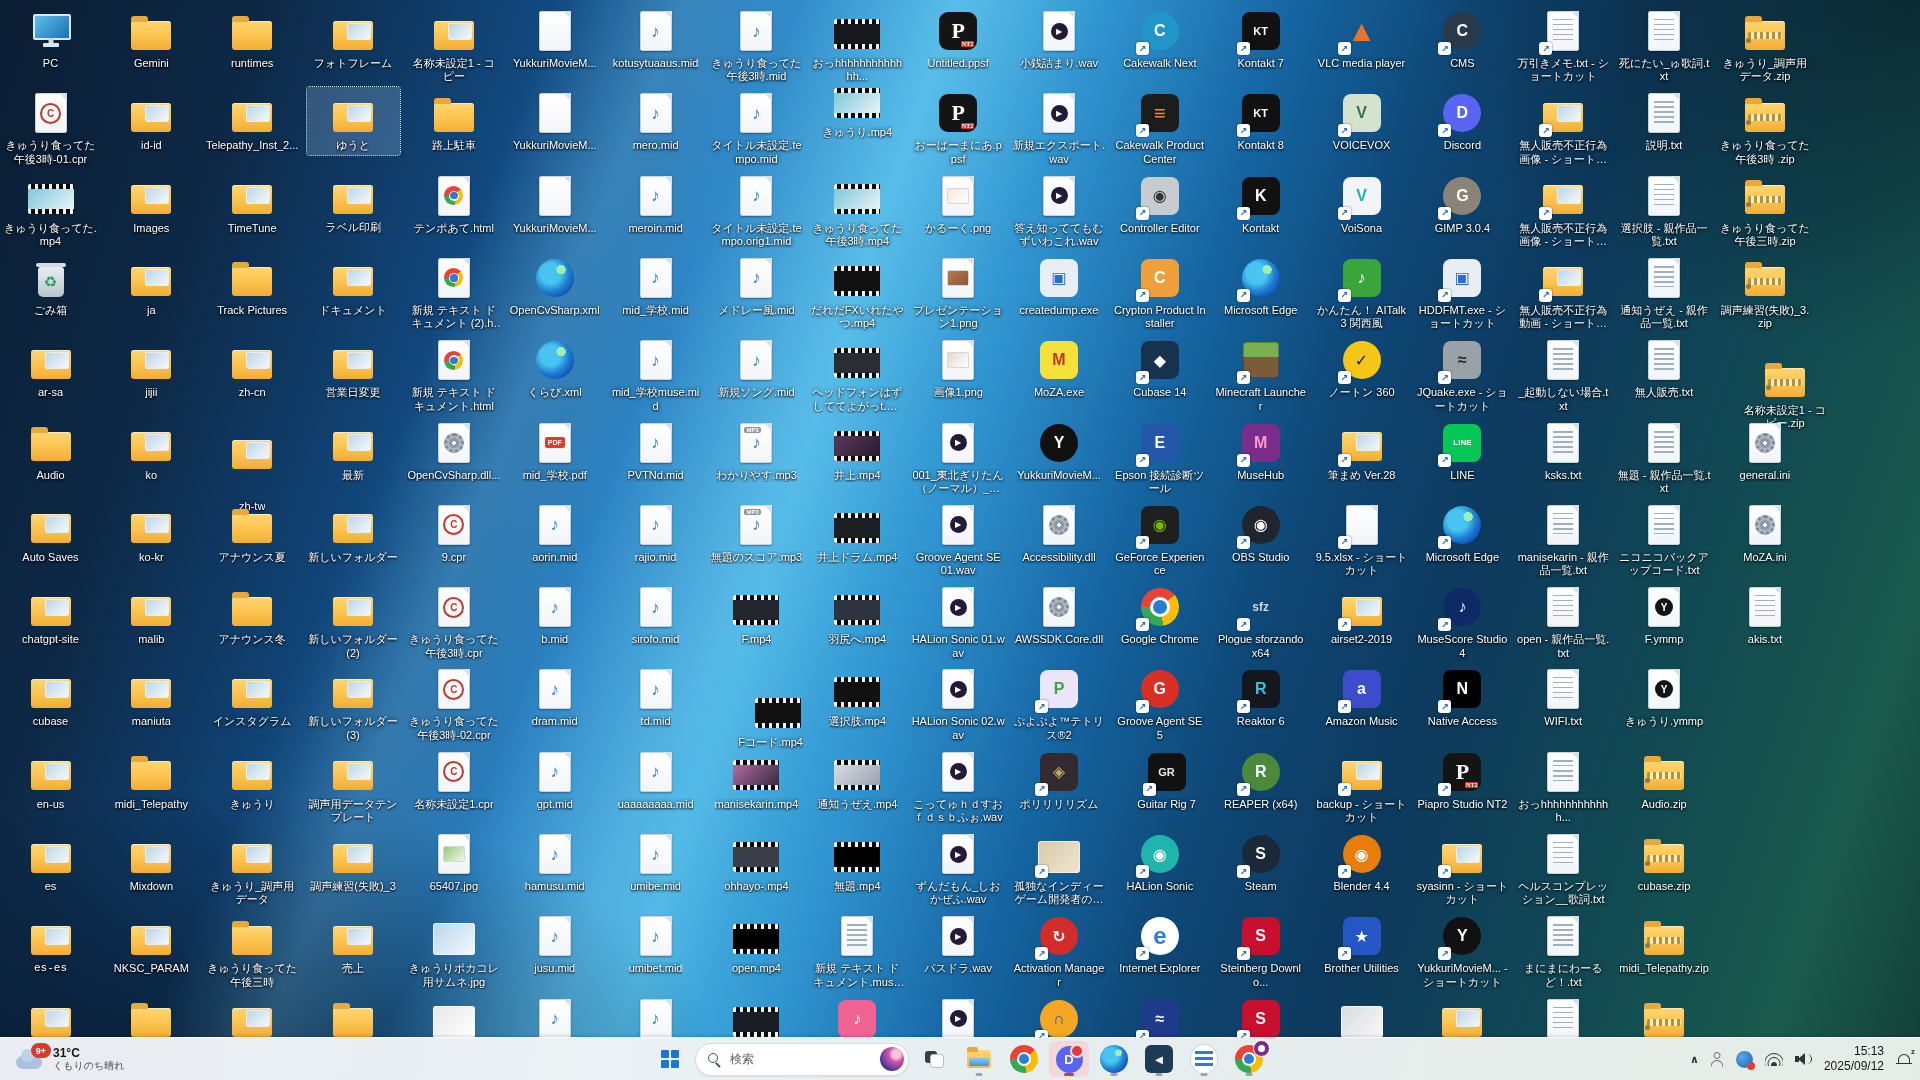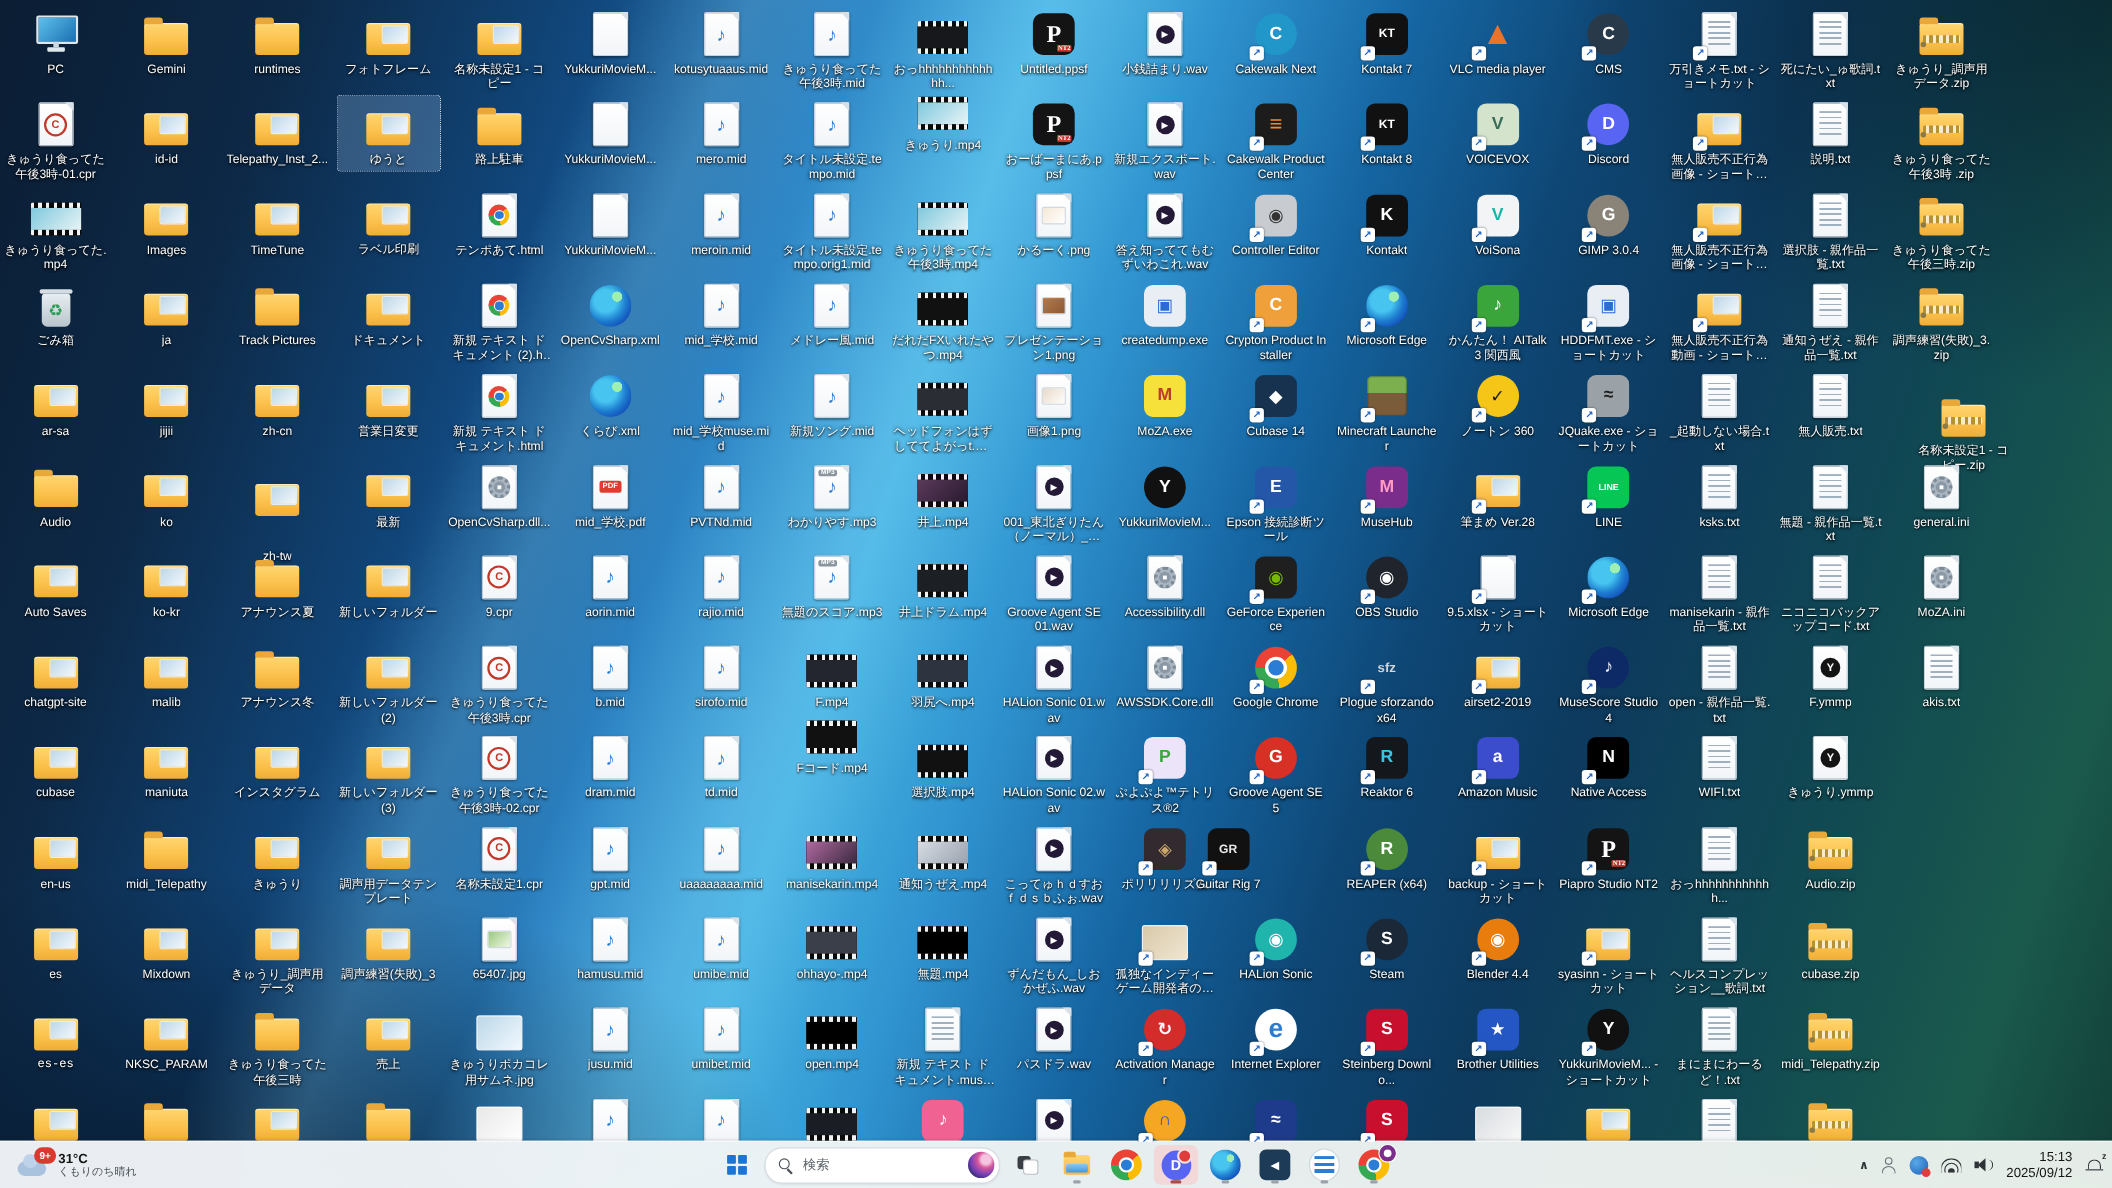--- a/index.html
+++ b/index.html
@@ -1288,21 +1288,21 @@
         <div class="lbl">dram.mid</div>
       </div>
       <div class="cell" style="left: 609.1px; top: 663.4px;">
         <span class="ico">
           <span class="pg">
             <span class="gnote">♪</span>
           </span>
         </span>
         <div class="lbl">td.mid</div>
       </div>
-      <div class="cell" style="left: 709.95px; top: 641px;">
+      <div class="cell" style="left: 709.95px; top: 684px; align-items: flex-end;">
         <span class="ico">
           <span class="vid">
             <span class="vthumb" style="background: rgb(17, 17, 17);"></span>
           </span>
         </span>
         <div class="lbl">Fコード.mp4</div>
       </div>
       <div class="cell" style="left: 810.8px; top: 663.4px;">
         <span class="ico">
           <span class="vid">
@@ -1448,21 +1448,21 @@
         </span>
         <div class="lbl">こってゅｈｄすおｆｄｓｂふぉ.wav</div>
       </div>
       <div class="cell" style="left: 1012.5px; top: 745.7px;">
         <span class="ico">
           <span class="app" style="background: rgb(51, 42, 48); color: rgb(201, 168, 106);">◈</span>
           <span class="scb">↗</span>
         </span>
         <div class="lbl">ポリリリリズム</div>
       </div>
-      <div class="cell" style="left: 1070px; top: 745.7px; align-items: center;">
+      <div class="cell" style="left: 1120px; top: 745.7px; align-items: center;">
         <span class="ico">
           <span class="app" style="background: rgb(17, 17, 17); color: rgb(232, 232, 232); font-size: 11px;">GR</span>
           <span class="scb">↗</span>
         </span>
         <div class="lbl">Guitar Rig 7</div>
       </div>
       <div class="cell" style="left: 1214.2px; top: 745.7px;">
         <span class="ico">
           <span class="app" style="background: rgb(74, 138, 58); color: rgb(255, 255, 255); border-radius: 50%;">R</span>
           <span class="scb">↗</span>

